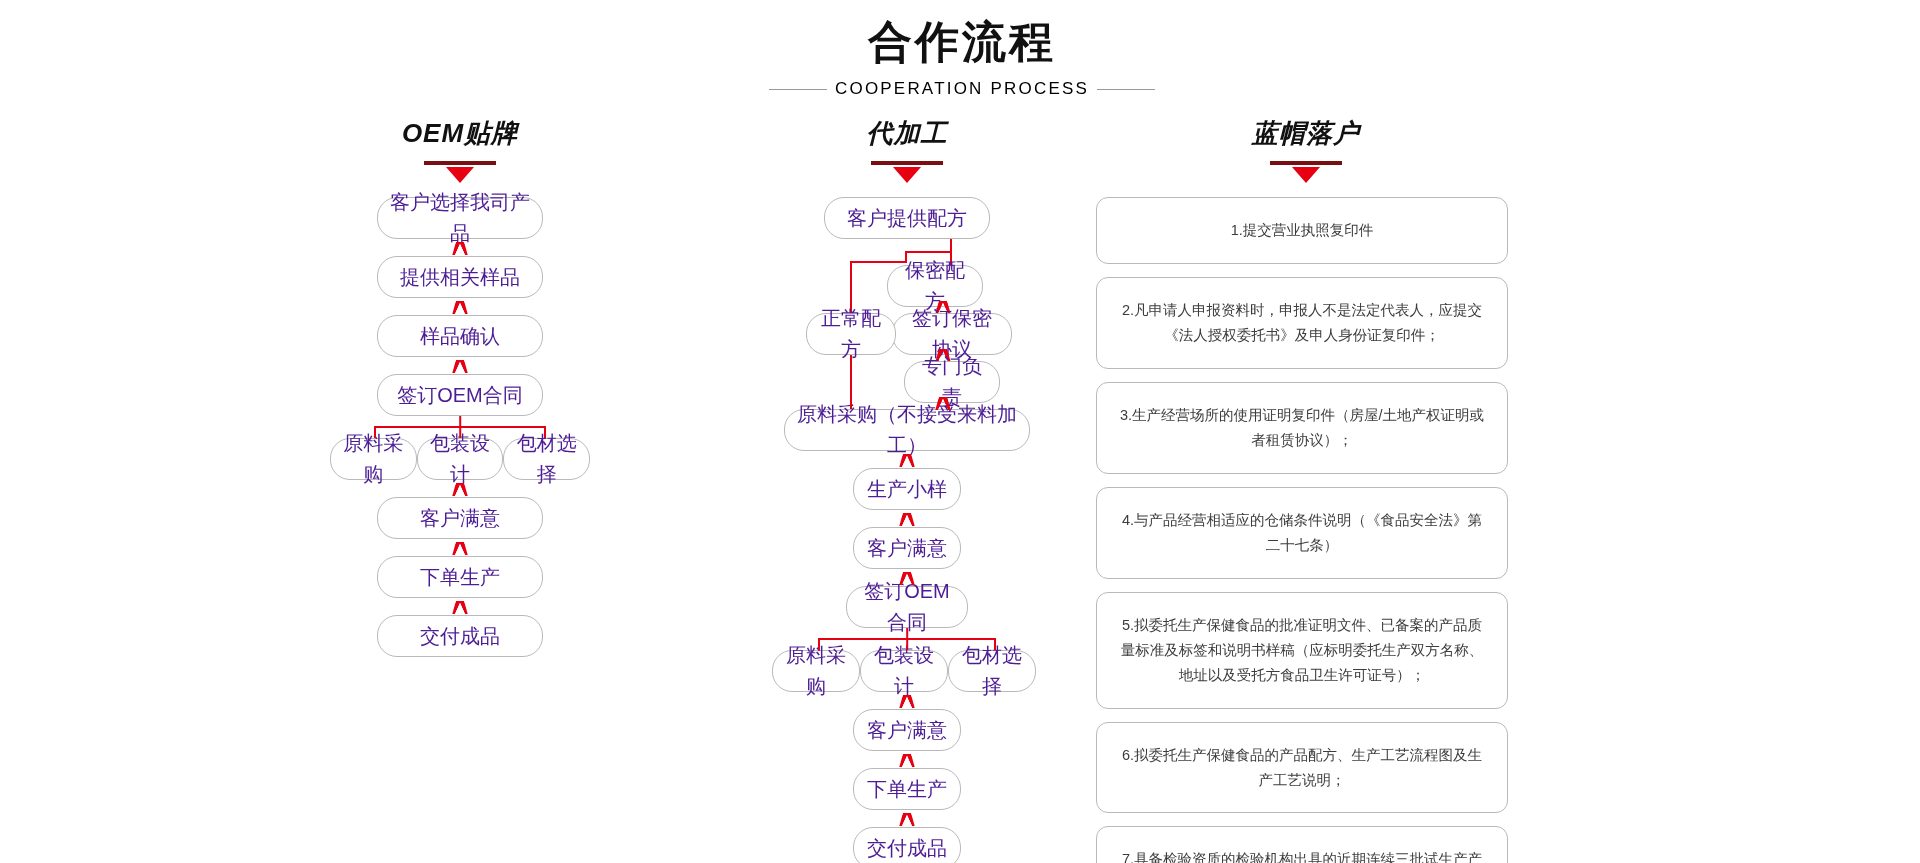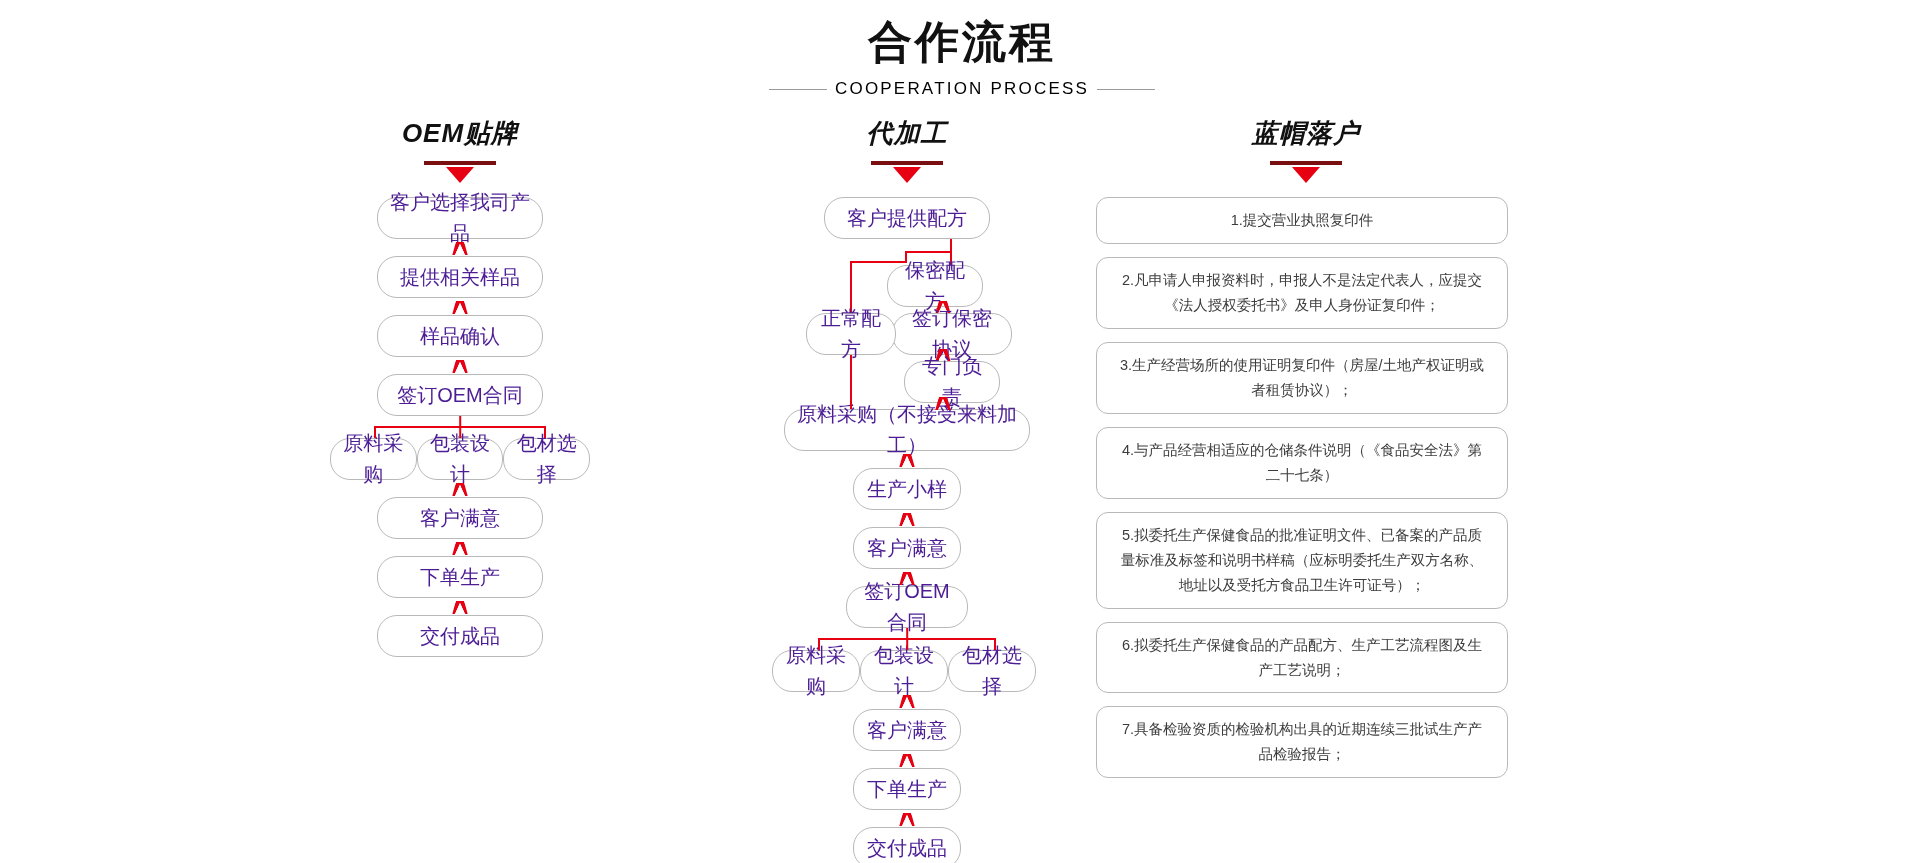--- a/index.html
+++ b/index.html
@@ -172,21 +172,21 @@
   #col3 { left: 1096px; width: 420px; }
   .doc-box {
     border: 1px solid #b9b9b9;
     border-radius: 12px;
     background: #ffffff;
     font-size: 14.5px;
     color: #3c3c3c;
     line-height: 1.72;
     text-align: center;
     box-sizing: border-box;
-    padding: 10px 22px;
+    padding: 20px 22px;
     margin-bottom: 13px;
     width: 412px;
   }
 </style>
 </head>
 <body>
 
 <div id="header">
   <div id="page-title">合作流程</div>
   <div id="subtitle-row">

